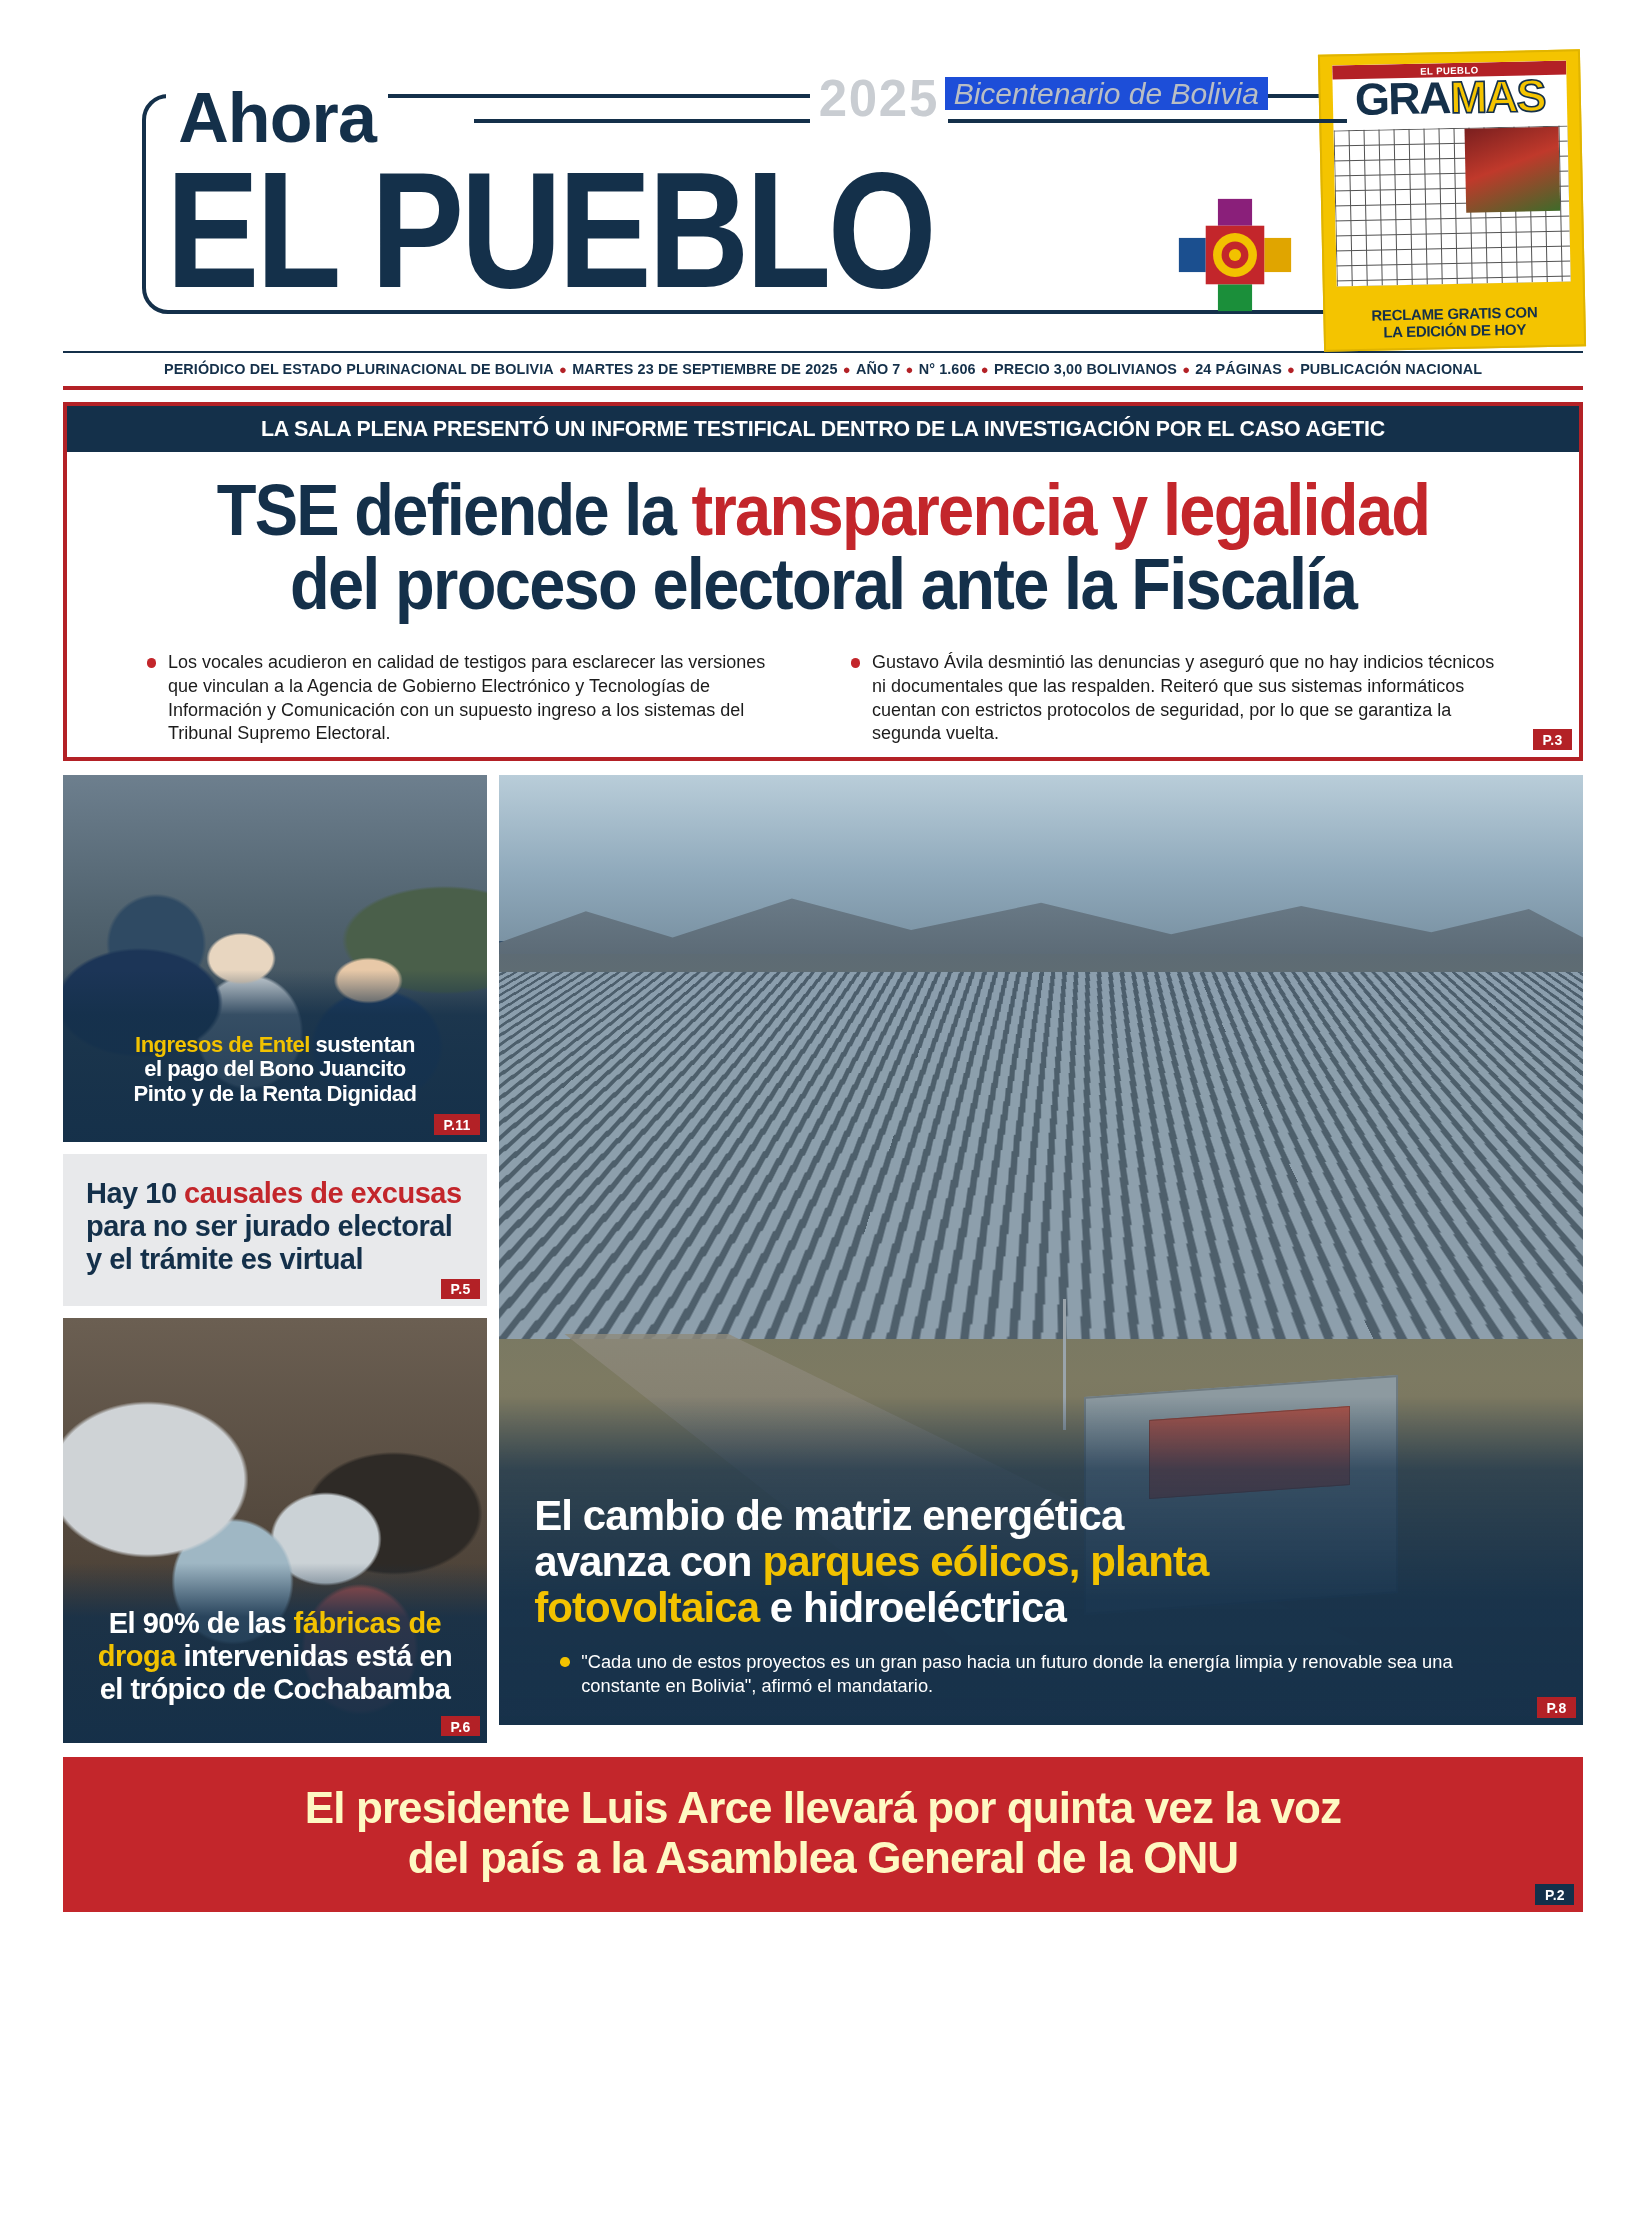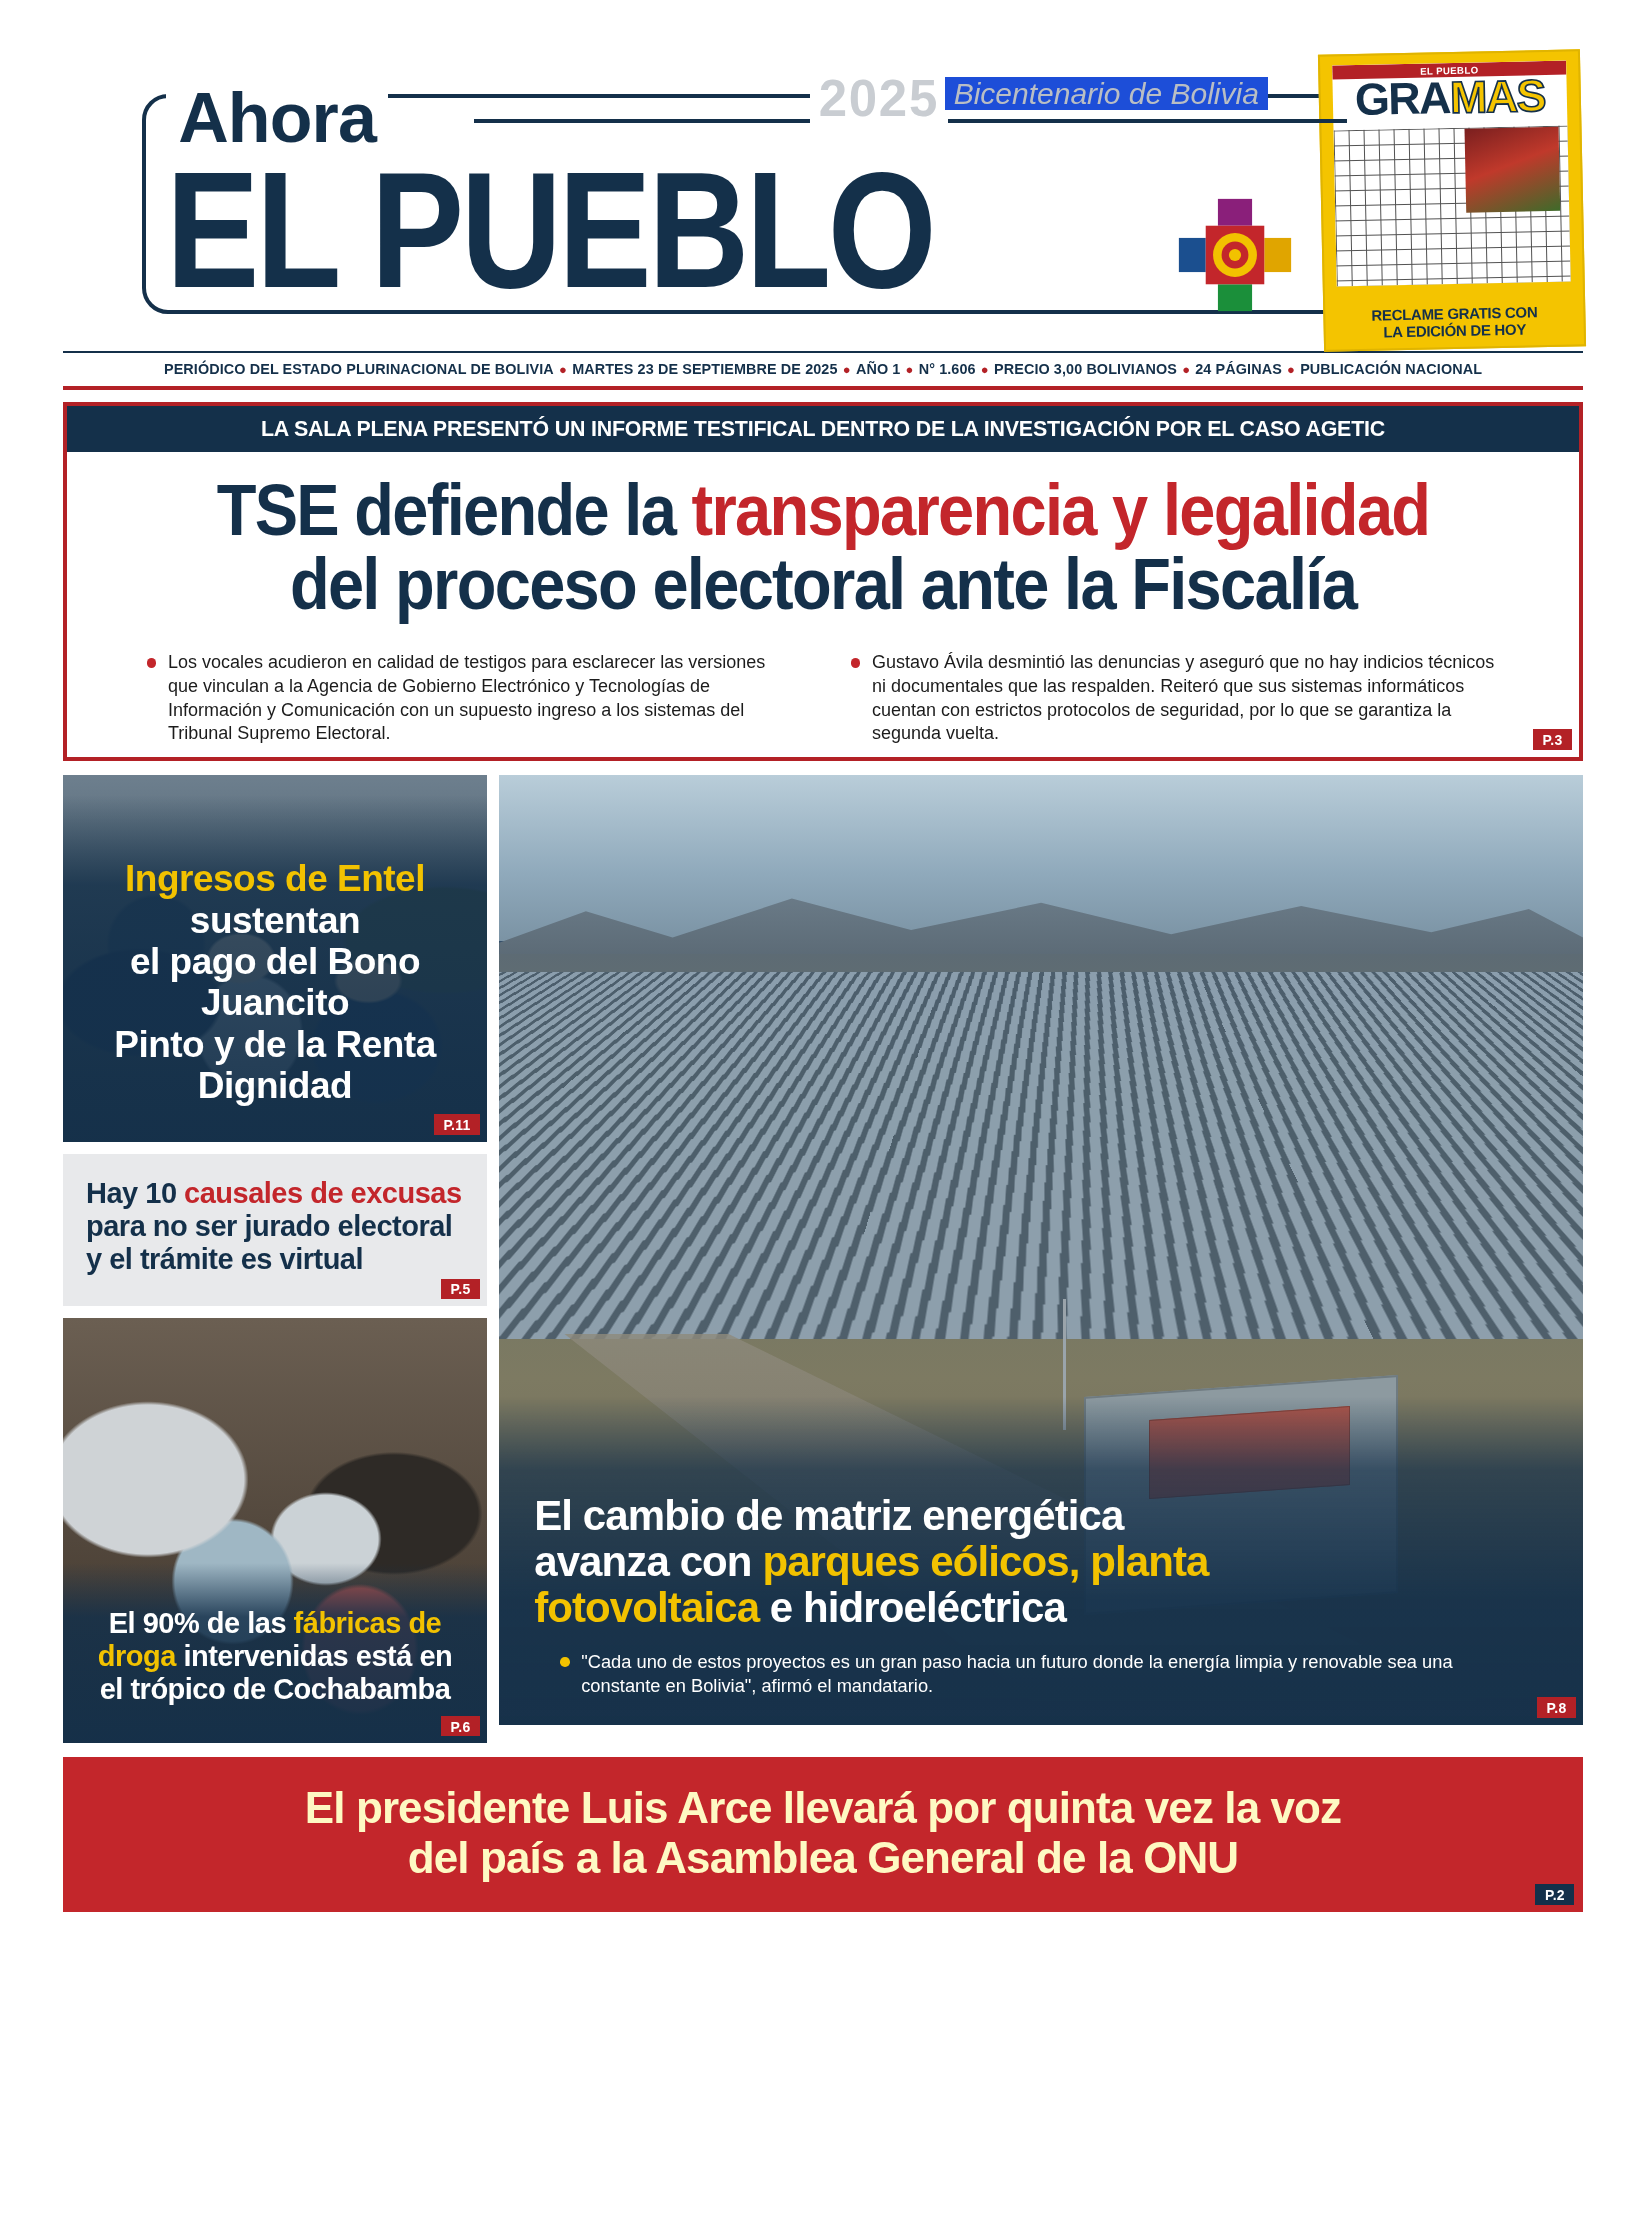--- a/index.html
+++ b/index.html
@@ -265,21 +265,21 @@
       radial-gradient(ellipse at 90% 45%, #4a5f4a 0 18%, transparent 19%);
   }
   .card1-overlay {
     position: absolute;
     left: 0; right: 0; bottom: 0;
     background: linear-gradient(180deg, rgba(20,48,74,0) 0%, rgba(20,48,74,.82) 26%, rgba(20,48,74,.95) 100%);
     padding: 47px 15.7px 35px;
     text-align: center;
   }
   .card1-overlay .t {
-    font-size: 37px;
+    font-size: 22px;
     font-weight: 900;
     color: #fff;
     line-height: 1.12;
     letter-spacing: -0.5px;
     margin-top: 16px;
   }
   .card1-overlay .t .yellow { color: #f2c200; }
   .card-tag { position: absolute; right: 7px; bottom: 7px; }
 
   
@@ -464,21 +464,21 @@
       </div>
       <div class="promo-foot">
         <div>RECLAME GRATIS CON</div>
         <div>LA EDICIÓN DE HOY</div>
       </div>
     </div>
   </div>
 
   <div class="inforule-top"></div>
   <div class="infobar">
-    <span>PERIÓDICO DEL ESTADO PLURINACIONAL DE BOLIVIA</span><span class="sep">●</span><span>MARTES 23 DE SEPTIEMBRE DE 2025</span><span class="sep">●</span><span>AÑO 1</span><span class="sep">●</span><span>N° 1.606</span><span class="sep">●</span><span>PRECIO 3,00 BOLIVIANOS</span><span class="sep">●</span><span>24 PÁGINAS</span><span class="sep">●</span><span>PUBLICACIÓN NACIONAL</span>
+    <span>PERIÓDICO DEL ESTADO PLURINACIONAL DE BOLIVIA</span><span class="sep">●</span><span>MARTES 23 DE SEPTIEMBRE DE 2025</span><span class="sep">●</span><span>AÑO 7</span><span class="sep">●</span><span>N° 1.606</span><span class="sep">●</span><span>PRECIO 3,00 BOLIVIANOS</span><span class="sep">●</span><span>24 PÁGINAS</span><span class="sep">●</span><span>PUBLICACIÓN NACIONAL</span>
   </div>
   <div class="inforule-bot"></div>
 
   <div class="lead">
     <div class="lead-kicker">LA SALA PLENA PRESENTÓ UN INFORME TESTIFICAL DENTRO DE LA INVESTIGACIÓN POR EL CASO AGETIC</div>
     <div class="lead-head">
       <div><span>TSE defiende la </span><span class="red">transparencia y legalidad</span></div>
       <div>del proceso electoral ante la Fiscalía</div>
     </div>
     <div class="lead-bullets">

